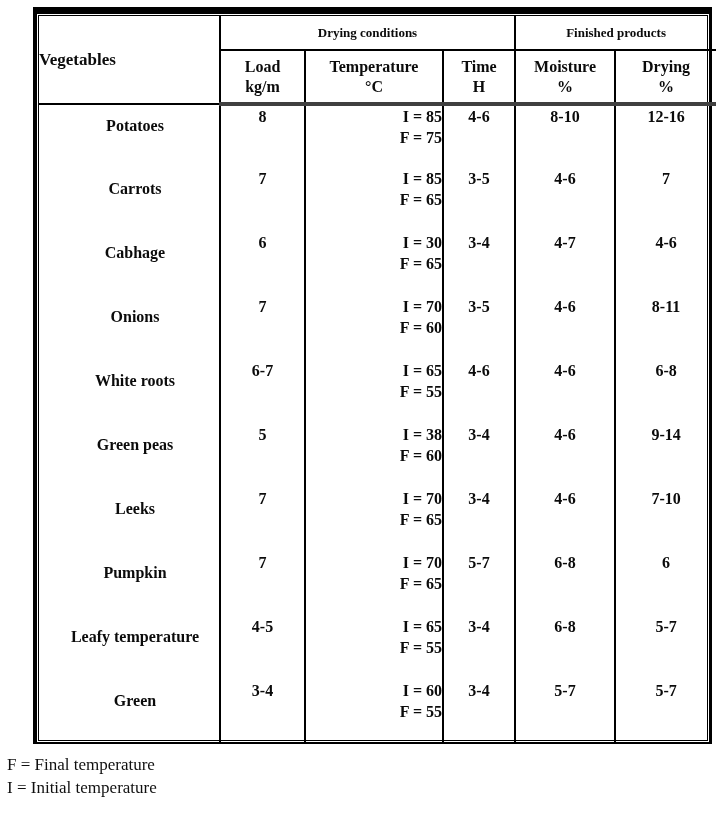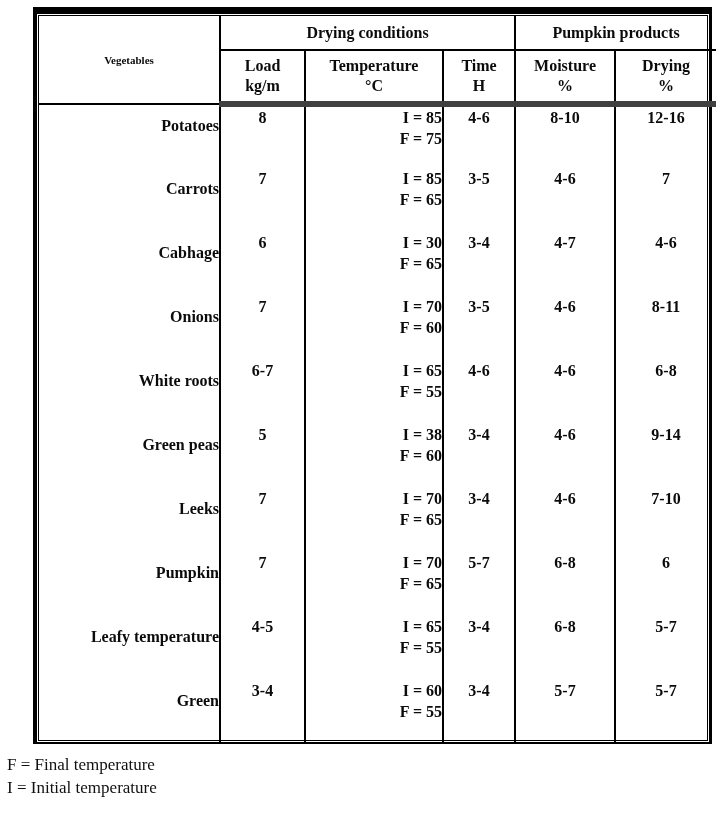--- a/index.html
+++ b/index.html
@@ -43,54 +43,54 @@
   table.veg th, table.veg td {
     padding: 0;
     box-sizing: border-box;
     font-weight: bold;
     color: #0b0b0b;
   }
   
   tr.group-row { height: 34px; }
   tr.sub-row   { height: 54px; }
   th.veg-head {
-    font-size: 11px;
-    text-align: center;
+    font-size: 17px;
+    text-align: left;
     vertical-align: middle;
     border-right: 2px solid #000;
     border-bottom: 2px solid #000;
   }
   th.grp {
-    font-size: 16px;
+    font-size: 13px;
     text-align: center;
     vertical-align: middle;
     border-bottom: 2px solid #000;
   }
   th.grp + th.grp { border-left: 2px solid #000; }
   tr.sub-row th {
     font-size: 16px;
     line-height: 20px;
     text-align: center;
     vertical-align: middle;
     border-left: 2px solid #000;
-    border-bottom: 6px solid #404040;
+    border-bottom: 4px solid #404040;
   }
   tr.sub-row th:first-child { border-left: none; }
   
   tbody tr { height: 64px; }
   tbody td {
     vertical-align: top;
     font-size: 16px;
     line-height: 21px;
     text-align: center;
     border-left: 2px solid #000;
   }
   tbody td.name {
     border-left: none;
-    text-align: right;
+    text-align: center;
     padding-left: 12px;
     padding-top: 10px;
   }
   tbody td { padding-top: 10px; }
   .temp-line { text-align: right; }
   
   .footnotes {
     position: absolute;
     left: 7px;
     top: 753px;
@@ -113,21 +113,21 @@
           <col style="width:85px">
           <col style="width:138px">
           <col style="width:72px">
           <col style="width:100px">
           <col style="width:101px">
         </colgroup>
         <thead>
           <tr class="group-row">
             <th class="veg-head" rowspan="2">Vegetables</th>
             <th class="grp" colspan="3">Drying conditions</th>
-            <th class="grp" colspan="2">Pumpkin products</th>
+            <th class="grp" colspan="2">Finished products</th>
           </tr>
           <tr class="sub-row">
             <th>
               <div>Load</div>
               <div>kg/m</div>
             </th>
             <th>
               <div>Temperature</div>
               <div>°C</div>
             </th>

